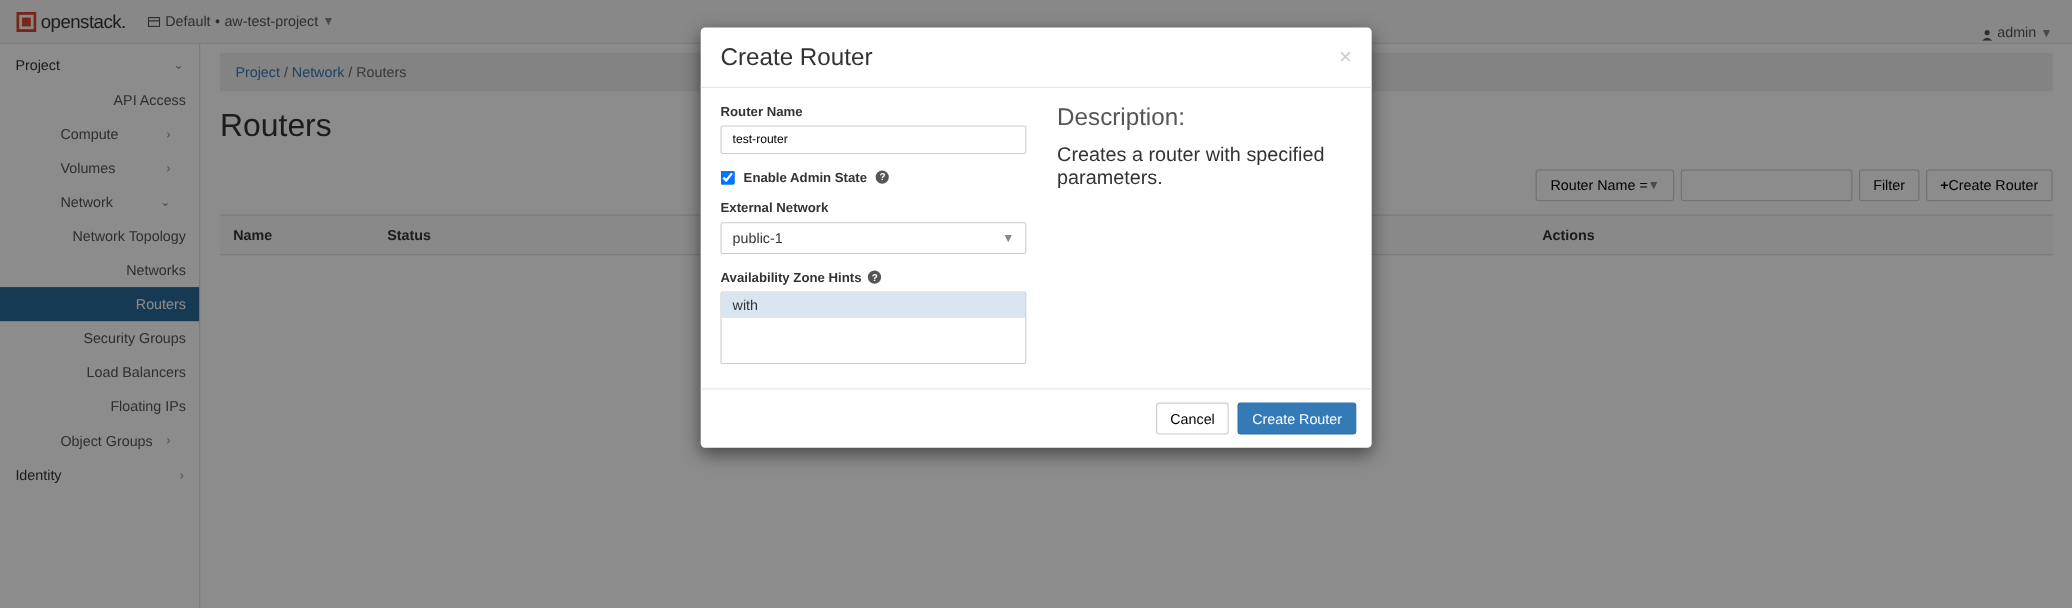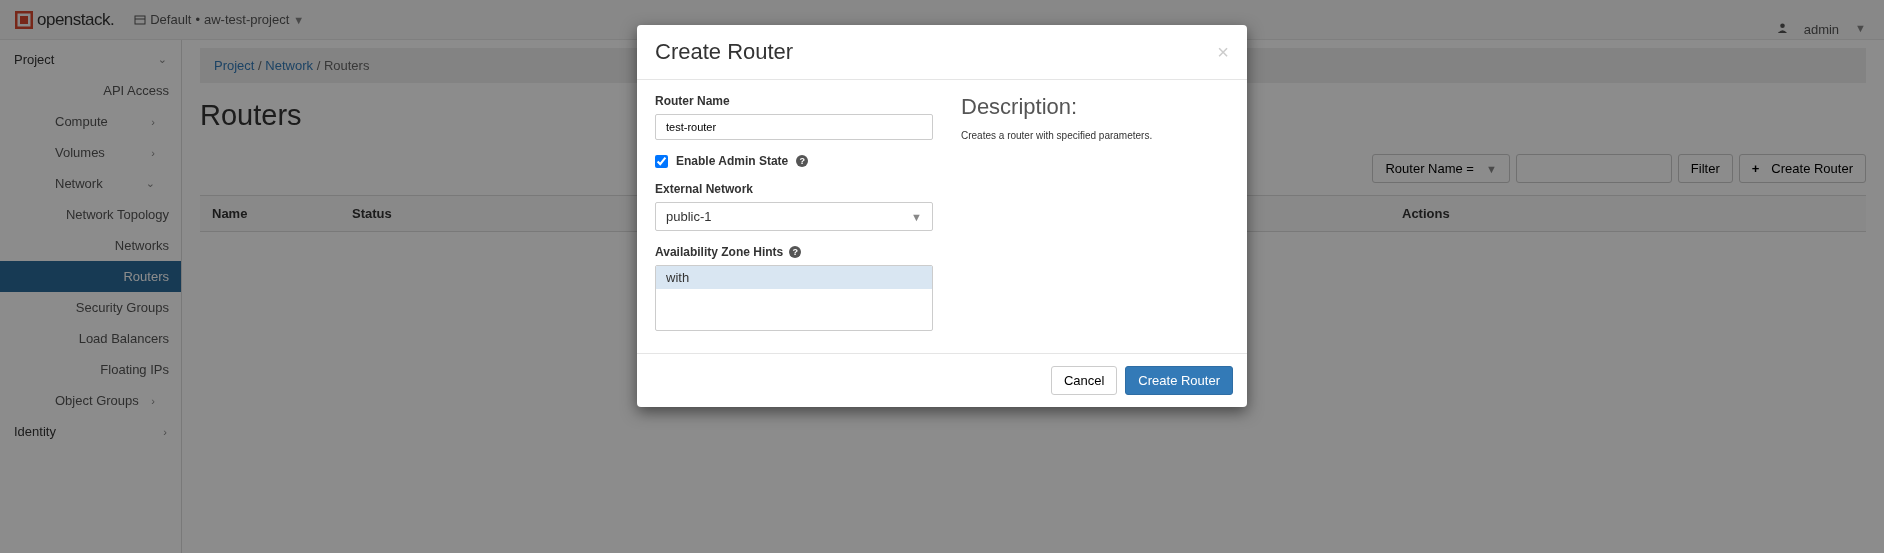--- a/index.html
+++ b/index.html
@@ -2,56 +2,56 @@
 <html><head>
 <meta charset="utf-8">
 <style>
 * { box-sizing: border-box; margin: 0; padding: 0; }
 body { font-family: "Helvetica Neue", Helvetica, Arial, sans-serif; font-size: 13px; color: #333; background: #fff; width: 1884px; height: 553px; overflow: hidden; position: relative; }
 .header { height: 40px; background: #f8f8f8; border-bottom: 1px solid #e7e7e7; display: flex; align-items: center; padding: 0 15px; position: relative; }
 .logo { display: flex; align-items: center; gap: 4px; }
 .logo-icon { width: 18px; height: 18px; }
 .logo-text { font-size: 17px; color: #333; font-weight: 400; letter-spacing: -0.5px; }
 .project-sel { margin-left: 20px; color: #555; font-size: 13px; display: flex; align-items: center; gap: 4px; }
-.user-menu { position: absolute; right: 18px; color: #555; font-size: 13px; display: flex; align-items: flex-start; gap: 16px; margin-top: 19px; }
+.user-menu { position: absolute; right: 18px; color: #555; font-size: 13px; display: flex; align-items: flex-end; gap: 4px; margin-top: 19px; }
 .layout { display: flex; height: calc(100% - 40px); }
 .sidebar { width: 182px; background: #fff; border-right: 1px solid #ddd; padding-top: 4px; }
 .side-root { padding: 8px 14px; font-size: 13px; color: #333; display: flex; justify-content: space-between; align-items: center; cursor: pointer; }
 .side-sub { padding: 8px 26px 8px 14px; font-size: 13px; color: #555; display: flex; justify-content: flex-end; align-items: center; cursor: pointer; text-align: right; }
 .side-sub.has-chev { justify-content: space-between; padding-left: 55px; }
 .side-leaf { padding: 8px 12px; font-size: 13px; color: #555; text-align: right; cursor: pointer; }
 .side-leaf.active { background: #2b6a99; color: #fff; }
 .chev { font-size: 11px; color: #888; }
 .main { flex: 1; padding: 0 18px; position: relative; }
 .breadcrumb { background: #eee; padding: 10px 14px; margin-top: 8px; font-size: 13px; color: #666; }
 .breadcrumb .bc-link { color: #337ab7; }
 .page-title { font-size: 29px; font-weight: 400; margin: 16px 0 22px; color: #333; }
 .toolbar { display: flex; justify-content: flex-end; gap: 6px; margin-bottom: 12px; }
-.btn { border: 1px solid #ccc; background: #fff; padding: 6px 12px; font-size: 13px; border-radius: 3px; cursor: pointer; display: inline-flex; align-items: center; gap: 12px; }
+.btn { border: 1px solid #ccc; background: #fff; padding: 6px 12px; font-size: 13px; border-radius: 3px; cursor: pointer; display: inline-flex; align-items: center; gap: 0; }
 .btn-primary { background: #337ab7; border-color: #2e6da4; color: #fff; }
 .btn-drop { min-width: 90px; justify-content: space-between; }
 .search-input { border: 1px solid #ccc; padding: 6px 10px; font-size: 13px; border-radius: 3px; width: 156px; }
 .table-head { border-top: 1px solid #ddd; border-bottom: 1px solid #ddd; display: flex; padding: 10px 0; background: #f9f9f9; }
 .th { font-weight: 700; font-size: 13px; padding: 0 12px; }
 .overlay { position: absolute; inset: 0; background: rgba(0,0,0,0.45); z-index: 10; }
 .modal { position: absolute; top: 25px; left: 50%; transform: translateX(-50%); width: 610px; background: #fff; border-radius: 4px; box-shadow: 0 5px 15px rgba(0,0,0,.5); z-index: 20; }
 .modal-header { padding: 14px 18px; border-bottom: 1px solid #e5e5e5; display: flex; justify-content: space-between; align-items: center; }
 .modal-title { font-size: 22px; font-weight: 500; color: #333; }
 .close-x { font-size: 20px; color: #ccc; cursor: pointer; }
 .modal-body { padding: 14px 18px 22px; display: flex; gap: 28px; }
 .form-col { flex: 0 0 278px; }
 .desc-col { flex: 1; }
 .label { font-size: 12px; font-weight: 700; color: #333; margin-bottom: 6px; display: flex; align-items: center; gap: 6px; }
 .text-input { width: 100%; border: 1px solid #ccc; padding: 6px 10px; font-size: 11px; border-radius: 2px; margin-bottom: 14px; }
 .checkbox-row { display: flex; align-items: center; gap: 8px; font-size: 12px; font-weight: 700; margin-bottom: 14px; }
 .select { width: 100%; border: 1px solid #ccc; padding: 6px 10px; font-size: 13px; border-radius: 2px; margin-bottom: 14px; background: #fff; display: flex; justify-content: space-between; align-items: center; cursor: pointer; }
 .listbox { width: 100%; border: 1px solid #ccc; border-radius: 2px; height: 66px; overflow: auto; }
 .listbox-item { padding: 4px 10px; font-size: 13px; background: #d9e6f2; }
 .desc-title { font-size: 22px; color: #555; margin-bottom: 10px; }
-.desc-text { font-size: 10px; color: #333; }
+.desc-text { font-size: 18px; color: #333; }
 .modal-footer { border-top: 1px solid #e5e5e5; padding: 12px 14px; display: flex; justify-content: flex-end; gap: 8px; }
 .help-icon { width: 12px; height: 12px; background: #555; color: #fff; border-radius: 50%; font-size: 9px; display: inline-flex; align-items: center; justify-content: center; }
 </style>
 </head>
 <body>
 
 <div class="header">
   <div class="logo">
     <svg class="logo-icon" viewBox="0 0 18 18">
         <rect x="1" y="1" width="16" height="16" fill="none" stroke="#d9472f" stroke-width="3"></rect>

